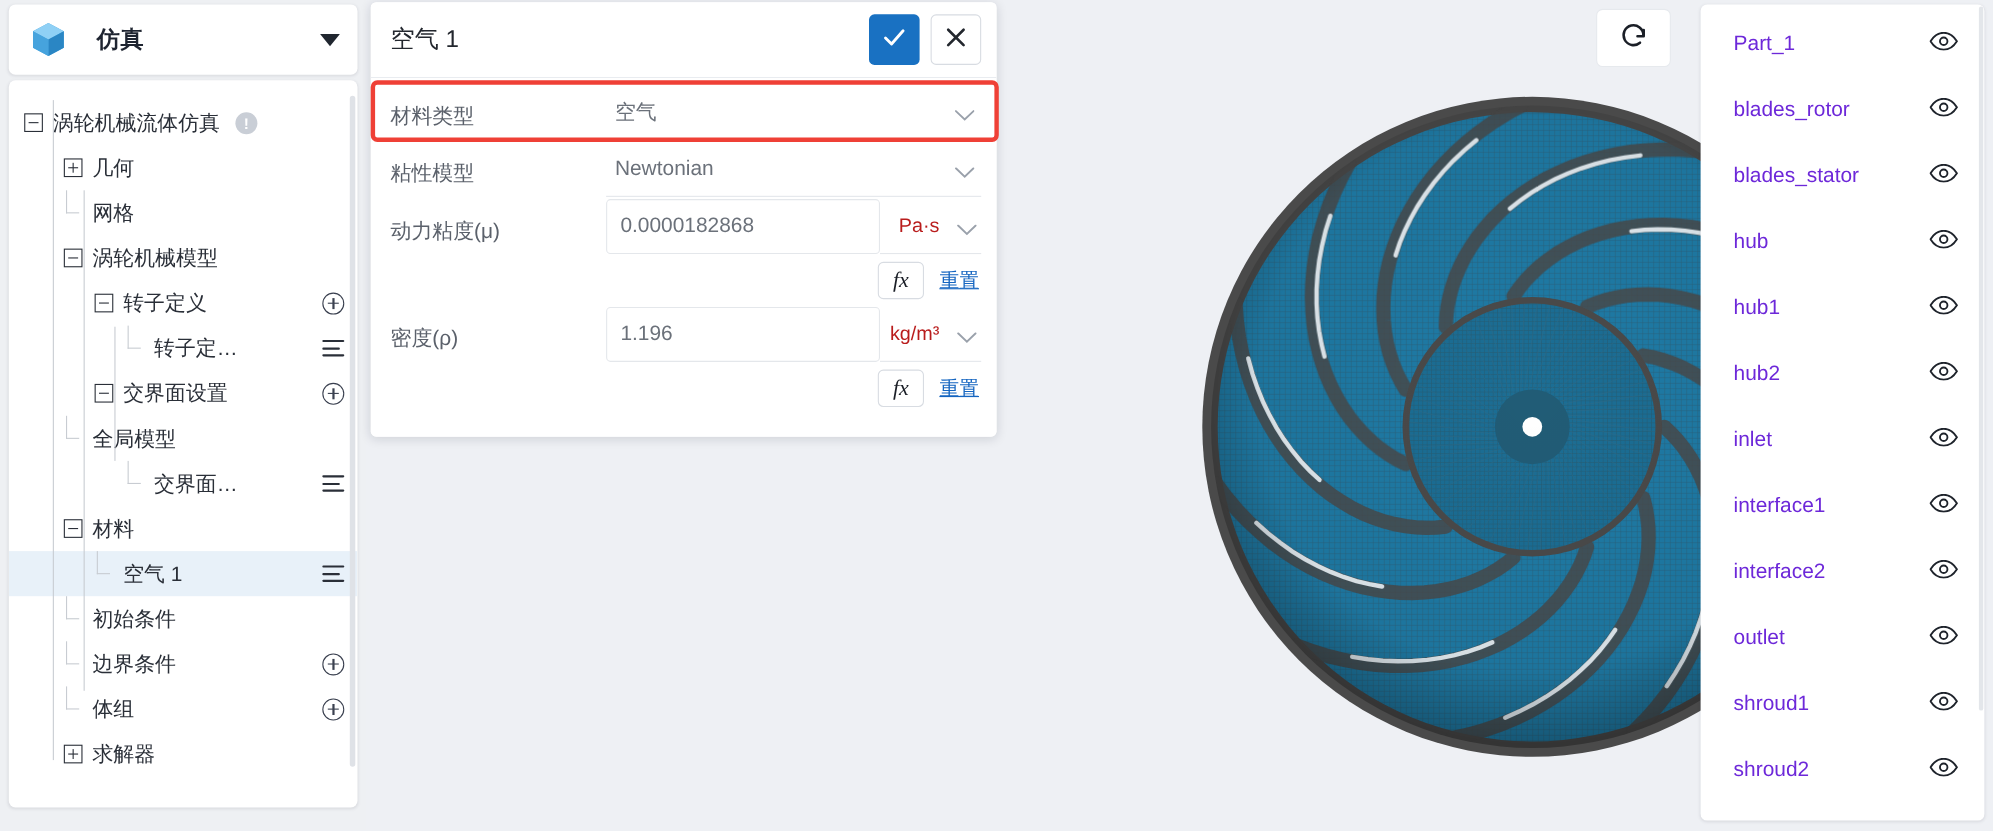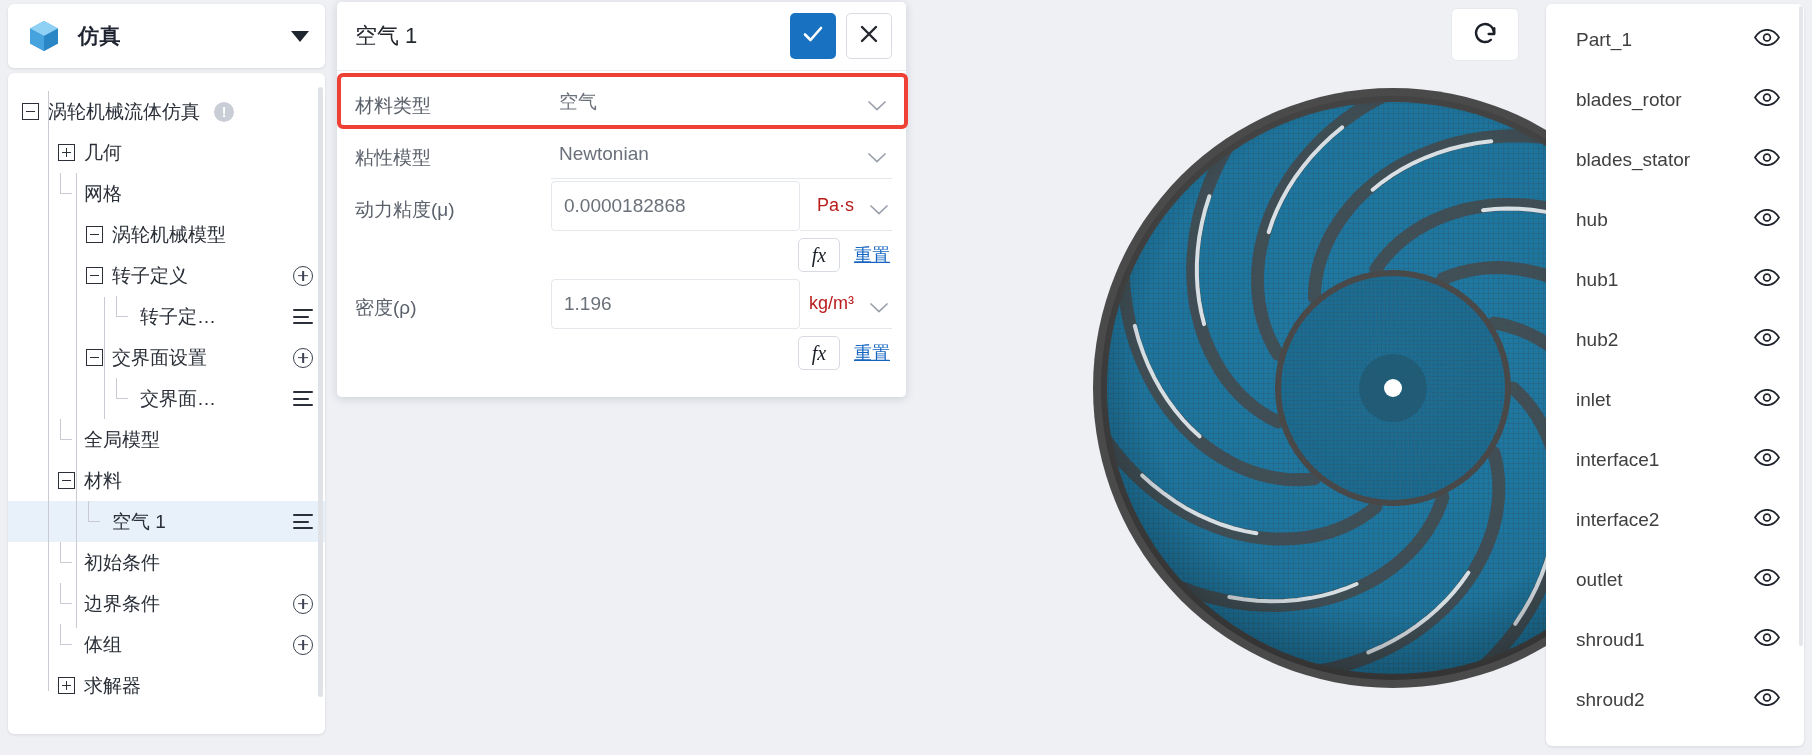--- a/index.html
+++ b/index.html
@@ -35,20 +35,21 @@
     background: #ffffff;
     border-radius: 6px;
     box-shadow: 0 1px 3px rgba(16,24,40,.10);
   }
   #app-header {
     height: 64px;
     display: flex;
     align-items: center;
     padding: 12px 16px;
     flex: 0 0 auto;
+    gap: 10px;
   }
   #cube-icon { width: 40px; height: 40px; flex: 0 0 auto; }
   #app-title {
     font-size: 21px;
     font-weight: bold;
     color: #1e2430;
     margin-left: 14px;
     letter-spacing: .5px;
   }
   #header-caret {
@@ -388,21 +389,21 @@
     box-shadow: 0 1px 3px rgba(16,24,40,.10);
     overflow: hidden;
     padding-top: 6px;
   }
   .part-row {
     height: 60px;
     display: flex;
     align-items: center;
     padding: 0 24px 0 30px;
     font-size: 19px;
-    color: #404040;
+    color: #6d28d9;
     cursor: pointer;
   }
   .eye {
     margin-left: auto;
     flex: 0 0 auto;
     cursor: pointer;
   }
   #right-scrollbar {
     position: absolute;
     right: 1px;
@@ -441,21 +442,21 @@
             <span class="warn-badge">!</span>
           </div>
           <div class="tree-row" style="padding-left: 50px;">
             <span class="toggle tw plus"></span>
             <span class="tree-label">几何</span>
           </div>
           <div class="tree-row" style="padding-left: 50px;">
             <span class="elbow tw"></span>
             <span class="tree-label">网格</span>
           </div>
-          <div class="tree-row" style="padding-left: 78px;">
+          <div class="tree-row" style="padding-left: 50px;">
             <span class="toggle tw"></span>
             <span class="tree-label">涡轮机械模型</span>
           </div>
           <div class="tree-row" style="padding-left: 78px;">
             <span class="toggle tw"></span>
             <span class="tree-label">转子定义</span>
             <span class="tree-actions">
               <span class="plus-circle"></span>
             </span>
           </div>
@@ -470,34 +471,34 @@
               </span>
             </span>
           </div>
           <div class="tree-row" style="padding-left: 78px;">
             <span class="toggle tw"></span>
             <span class="tree-label">交界面设置</span>
             <span class="tree-actions">
               <span class="plus-circle"></span>
             </span>
           </div>
+          <div class="tree-row" style="padding-left: 50px;">
+            <span class="elbow tw"></span>
+            <span class="tree-label">全局模型</span>
+          </div>
           <div class="tree-row" style="padding-left: 106px;">
             <span class="elbow tw"></span>
             <span class="tree-label">交界面…</span>
             <span class="tree-actions">
               <span class="burger">
                 <i></i>
                 <i></i>
                 <i></i>
               </span>
             </span>
-          </div>
-          <div class="tree-row" style="padding-left: 50px;">
-            <span class="elbow tw"></span>
-            <span class="tree-label">全局模型</span>
           </div>
           <div class="tree-row" style="padding-left: 50px;">
             <span class="toggle tw"></span>
             <span class="tree-label">材料</span>
           </div>
           <div class="tree-row selected" style="padding-left: 78px;">
             <span class="elbow tw"></span>
             <span class="tree-label">空气 1</span>
             <span class="tree-actions">
               <span class="burger">

